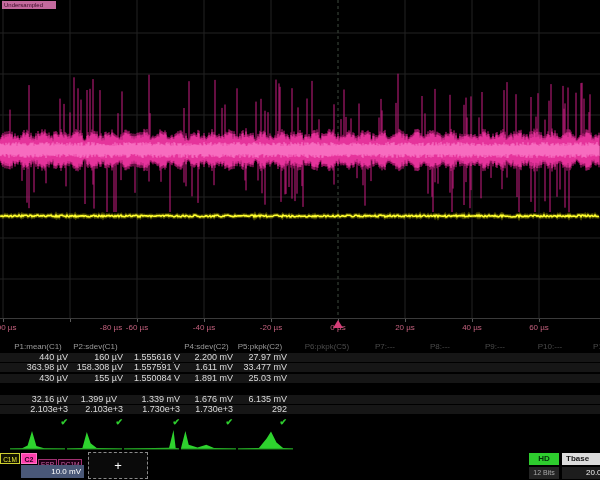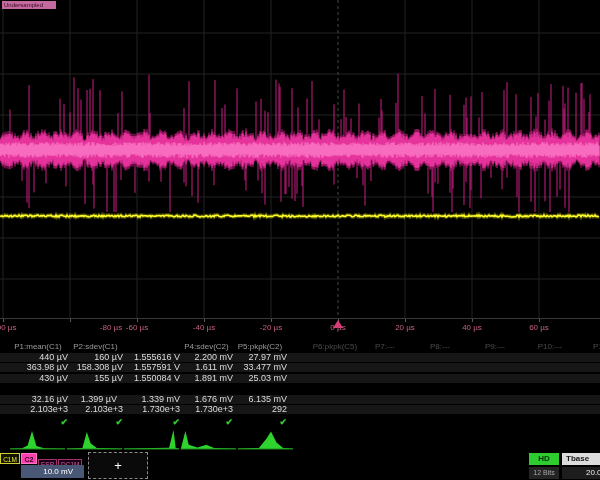--- a/index.html
+++ b/index.html
@@ -51,21 +51,21 @@
   #c1-value{position:absolute;left:0;top:13px;width:20px;height:13px;line-height:13px;
     color:#e8e838;font-size:8px;text-align:right;overflow:hidden;padding-left:32px;}
   #c2-chip{position:absolute;left:21px;top:1px;width:16px;height:11px;line-height:11px;
     background:#ff3fae;color:#2d0020;font-weight:bold;font-size:7px;text-align:center;
     border:1px solid #ff77c4;box-sizing:border-box;}
   #c2-chips{position:absolute;left:38px;top:1px;height:11px;}
   .c2-subchip{display:inline-block;height:11px;line-height:9px;border:1px solid #a03070;
     color:#d060a8;font-size:6.5px;padding:0 2px;margin-right:1px;background:#1c0014;
     box-sizing:border-box;}
   #c2-value{position:absolute;left:21px;top:13px;width:63px;height:13px;line-height:13px;
-    background:#4a5878;color:#fff;font-size:8px;text-align:right;padding-right:11px;
+    background:#4a5878;color:#fff;font-size:8px;text-align:right;padding-right:3px;
     box-sizing:border-box;}
   #add-trace{position:absolute;left:88px;top:0;width:60px;height:27px;
     border:1px dashed #8a8a8a;background:#0a0a0a;box-sizing:border-box;
     color:#fff;font-size:13px;text-align:center;line-height:25px;}
   #hd-chip{position:absolute;left:529px;top:1px;width:30px;height:12px;line-height:12px;
     background:#2ecc2e;color:#04310a;font-weight:bold;font-size:8px;text-align:center;}
   #hd-sub{position:absolute;left:529px;top:15px;width:30px;height:12px;line-height:12px;
     background:#242424;color:#a8a8a8;font-size:7px;text-align:center;}
   #tbase-box{position:absolute;left:562px;top:1px;width:140px;height:12px;line-height:12px;
     background:#dcdcdc;color:#151515;font-size:8px;font-weight:bold;padding-left:4px;
@@ -127,21 +127,21 @@
       <span class="axis-label" style="left: 539px;">60 µs</span>
       <div class="trigger-marker" style="left: 338px;"></div>
     </div>
 
   <div id="measure-table">
       <div class="mt-header" style="left: 8px; width: 60px;">P1:mean(C1)</div>
       <div class="mt-header" style="left: 68px; width: 55px;">P2:sdev(C1)</div>
       <div class="mt-header" style="left: 123px; width: 57px; margin-top: 12px;">P3:mean(C2)</div>
       <div class="mt-header" style="left: 180px; width: 53px;">P4:sdev(C2)</div>
       <div class="mt-header" style="left: 233px; width: 54px;">P5:pkpk(C2)</div>
-      <div class="mt-header inactive" style="left: 300px; width: 54px; margin-left: 8px;">P6:pkpk(C5)</div>
+      <div class="mt-header inactive" style="left: 300px; width: 54px;">P6:pkpk(C5)</div>
       <div class="mt-header inactive" style="left: 358px; width: 54px;">P7:---</div>
       <div class="mt-header inactive" style="left: 413px; width: 54px;">P8:---</div>
       <div class="mt-header inactive" style="left: 468px; width: 54px;">P9:---</div>
       <div class="mt-header inactive" style="left: 523px; width: 54px;">P10:---</div>
       <div class="mt-header inactive" style="left: 578px; width: 54px;">P11:---</div>
       <div class="mt-row" style="top: 13px;">
         <span class="mt-cell" style="left: 8px; width: 60px;">440 µV</span>
         <span class="mt-cell" style="left: 68px; width: 55px;">160 µV</span>
         <span class="mt-cell" style="left: 123px; width: 57px;">1.555616 V</span>
         <span class="mt-cell" style="left: 180px; width: 53px;">2.200 mV</span>

